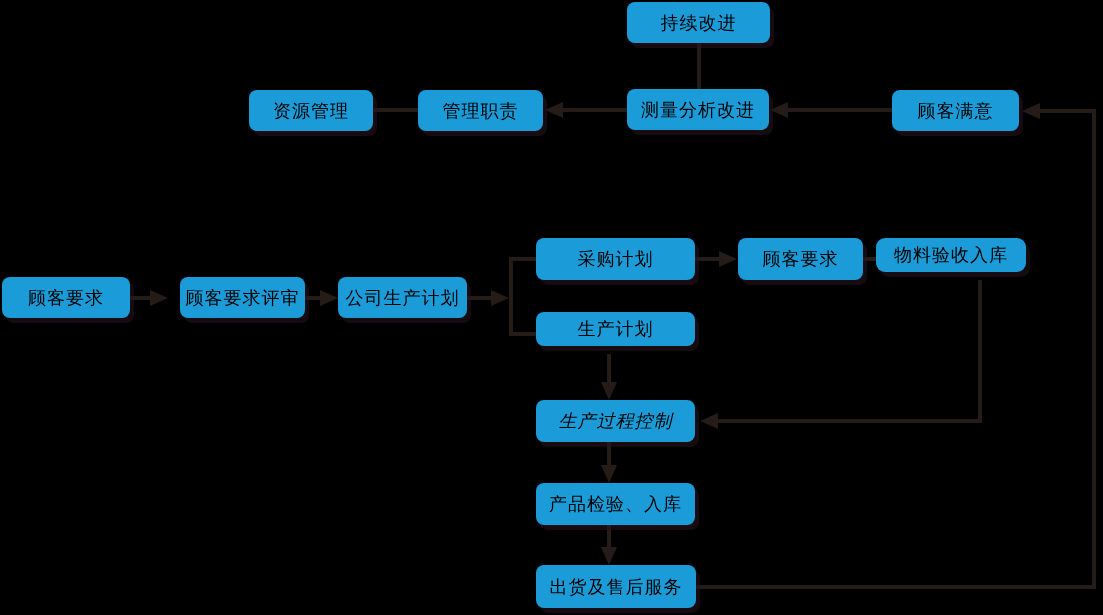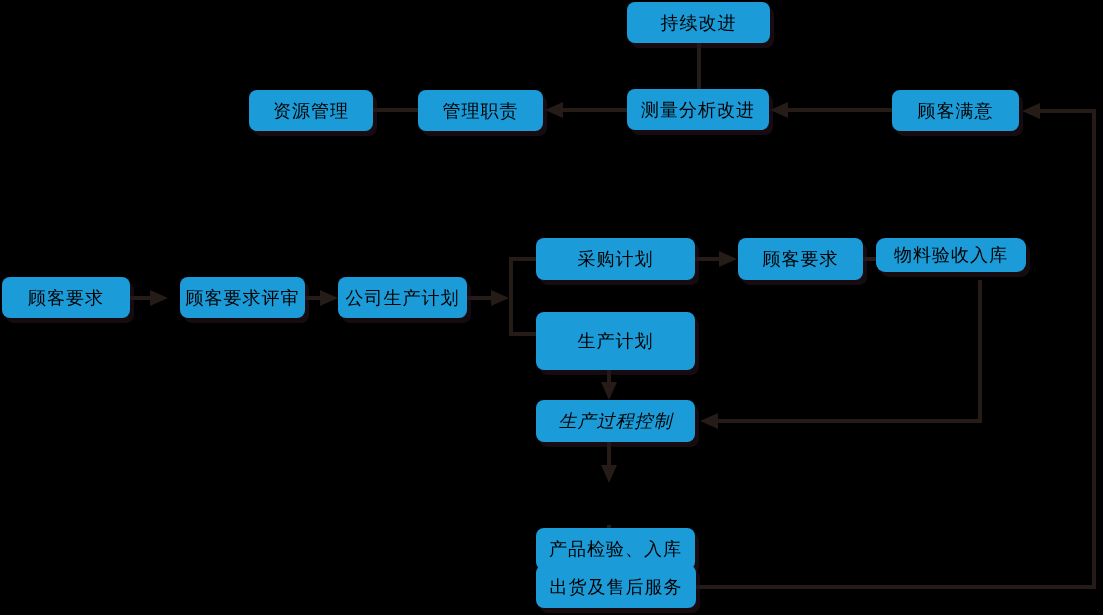--- a/index.html
+++ b/index.html
@@ -115,18 +115,18 @@
   <div class="node" style="left:213px; top:90px;  width:124px; height:41px;margin-left:36px;">资源管理</div>
   <div class="node" style="left:418px; top:90px;  width:125px; height:41px;">管理职责</div>
   <div class="node" style="left:627px; top:89px;  width:142px; height:41px;">测量分析改进</div>
   <div class="node" style="left:892px; top:90px;  width:127px; height:41px;">顾客满意</div>
   <div class="node" style="left:2px;   top:277px; width:128px; height:41px;">顾客要求</div>
   <div class="node" style="left:180px; top:277px; width:125px; height:41px;">顾客要求评审</div>
   <div class="node" style="left:338px; top:277px; width:129px; height:41px;text-align:right;">公司生产计划</div>
   <div class="node" style="left:536px; top:238px; width:159px; height:42px;font-family:Liberation Serif, serif;">采购计划</div>
   <div class="node" style="left:738px; top:238px; width:125px; height:42px;">顾客要求</div>
   <div class="node" style="left:876px; top:238px; width:150px; height:34px;border-radius:9px;">物料验收入库</div>
-  <div class="node" style="left:536px; top:312px; width:159px; height:58px;">生产计划</div>
+  <div class="node" style="left:536px; top:312px; width:159px; height:34px;">生产计划</div>
   <div class="node" style="left:536px; top:400px; width:159px; height:42px;font-style:italic;">生产过程控制</div>
-  <div class="node" style="left:536px; top:483px; width:159px; height:42px;margin-top:45px;">产品检验、入库</div>
+  <div class="node" style="left:536px; top:483px; width:159px; height:42px;">产品检验、入库</div>
   <div class="node" style="left:536px; top:565px; width:160px; height:43px;font-family:Liberation Mono, monospace;">出货及售后服务</div>
 
 </div>
 
 </body></html>

